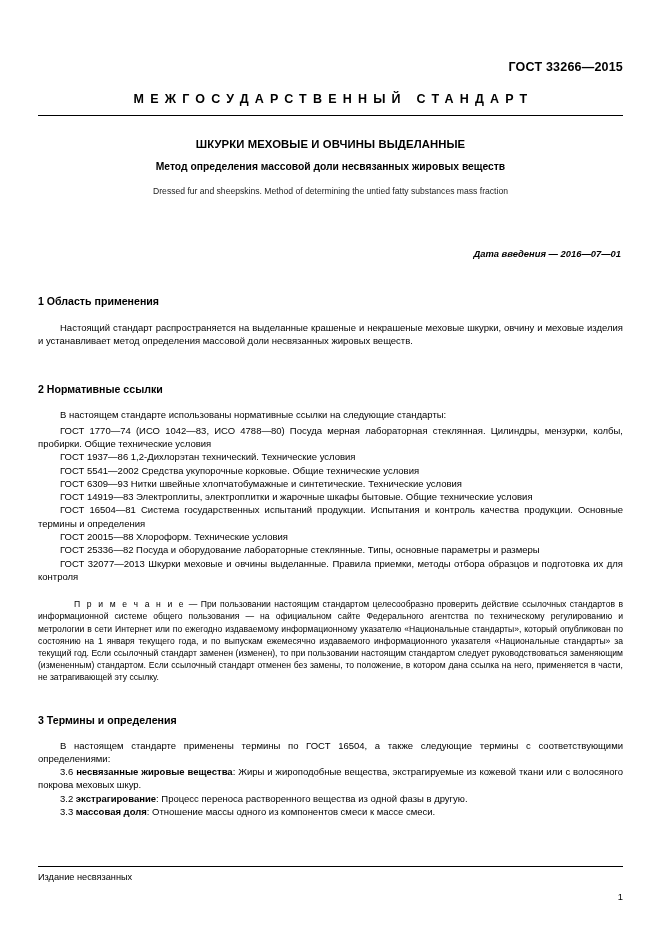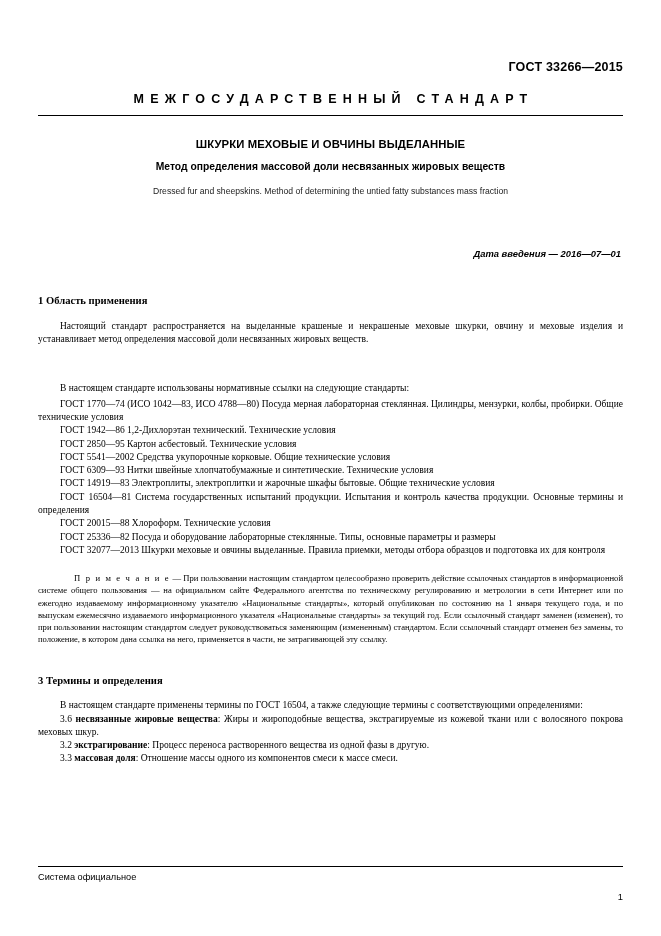--- a/index.html
+++ b/index.html
@@ -83,21 +83,21 @@
     font-style: italic;
   }
 
   
   h2.sec {
     font-size: 10.6px;
     font-weight: bold;
     margin: 0;
     padding: 0;
   }
-  .sec-wrap { margin-top: 36px; font-family: Liberation Serif, serif; }
+  .sec-wrap { margin-top: 36px; }
   .sec-wrap.tight { margin-top: 30px; }
 
   p.body {
     font-size: 9.5px;
     line-height: 13.2px;
     margin: 0;
     text-align: justify;
     text-justify: inter-word;
   }
   p.first {
@@ -175,25 +175,25 @@
     <div class="title-en">Dressed fur and sheepskins. Method of determining the untied fatty substances mass fraction</div>
 
     <div class="intro-date">Дата введения — 2016—07—01</div>
 
     <div class="sec-wrap">
       <h2 class="sec">1  Область применения</h2>
       <p class="body first">Настоящий стандарт распространяется на выделанные крашеные и некрашеные меховые шкурки, овчину и меховые изделия и устанавливает метод определения массовой доли несвязанных жировых веществ.</p>
     </div>
 
     <div class="sec-wrap">
+      <h2 class="sec">2  Нормативные ссылки</h2>
       <p class="body lead" style="text-indent:22px;">В настоящем стандарте использованы нормативные ссылки на следующие стандарты:</p>
       <div class="ref-list">
         <p>ГОСТ 1770—74 (ИСО 1042—83, ИСО 4788—80) Посуда мерная лабораторная стеклянная. Цилиндры, мензурки, колбы, пробирки. Общие технические условия</p>
-        <p>ГОСТ 1942—86 1,2-Дихлорэтан технический. Технические условия</p>
-        <p>ГОСТ 2850—95 Картон асбестовый. Технические условия</p>
+        <p>ГОСТ 1937—86 1,2-Дихлорэтан технический. Технические условия</p>
         <p>ГОСТ 5541—2002 Средства укупорочные корковые. Общие технические условия</p>
         <p>ГОСТ 6309—93 Нитки швейные хлопчатобумажные и синтетические. Технические условия</p>
         <p>ГОСТ 14919—83 Электроплиты, электроплитки и жарочные шкафы бытовые. Общие технические условия</p>
         <p>ГОСТ 16504—81 Система государственных испытаний продукции. Испытания и контроль качества продукции. Основные термины и определения</p>
         <p>ГОСТ 20015—88 Хлороформ. Технические условия</p>
         <p>ГОСТ 25336—82 Посуда и оборудование лабораторные стеклянные. Типы, основные параметры и размеры</p>
         <p>ГОСТ 32077—2013 Шкурки меховые и овчины выделанные. Правила приемки, методы отбора образцов и подготовка их для контроля</p>
       </div>
       <div class="note">
         <span class="nlabel">П р и м е ч а н и е</span><span> — При пользовании настоящим стандартом целесообразно проверить действие ссылочных стандартов в информационной системе общего пользования — на официальном сайте Федерального агентства по техническому регулированию и метрологии в сети Интернет или по ежегодно издаваемому информационному указателю «Национальные стандарты», который опубликован по состоянию на 1 января текущего года, и по выпускам ежемесячно издаваемого информационного указателя «Национальные стандарты» за текущий год. Если ссылочный стандарт заменен (изменен), то при пользовании настоящим стандартом следует руководствоваться заменяющим (измененным) стандартом. Если ссылочный стандарт отменен без замены, то положение, в котором дана ссылка на него, применяется в части, не затрагивающей эту ссылку.</span>
@@ -206,15 +206,15 @@
       <div class="terms">
         <p><span>3.6 </span><b>несвязанные жировые вещества</b><span>: Жиры и жироподобные вещества, экстрагируемые из кожевой ткани или с волосяного покрова меховых шкур.</span></p>
         <p><span>3.2 </span><b>экстрагирование</b><span>: Процесс переноса растворенного вещества из одной фазы в другую.</span></p>
         <p><span>3.3 </span><b>массовая доля</b><span>: Отношение массы одного из компонентов смеси к массе смеси.</span></p>
       </div>
     </div>
 
   </div>
 
   <div class="footer-rule"></div>
-  <div class="footer-left">Система официальное</div>
+  <div class="footer-left">Издание несвязанных</div>
   <div class="footer-page">1</div>
 </div>
 
 </body></html>

